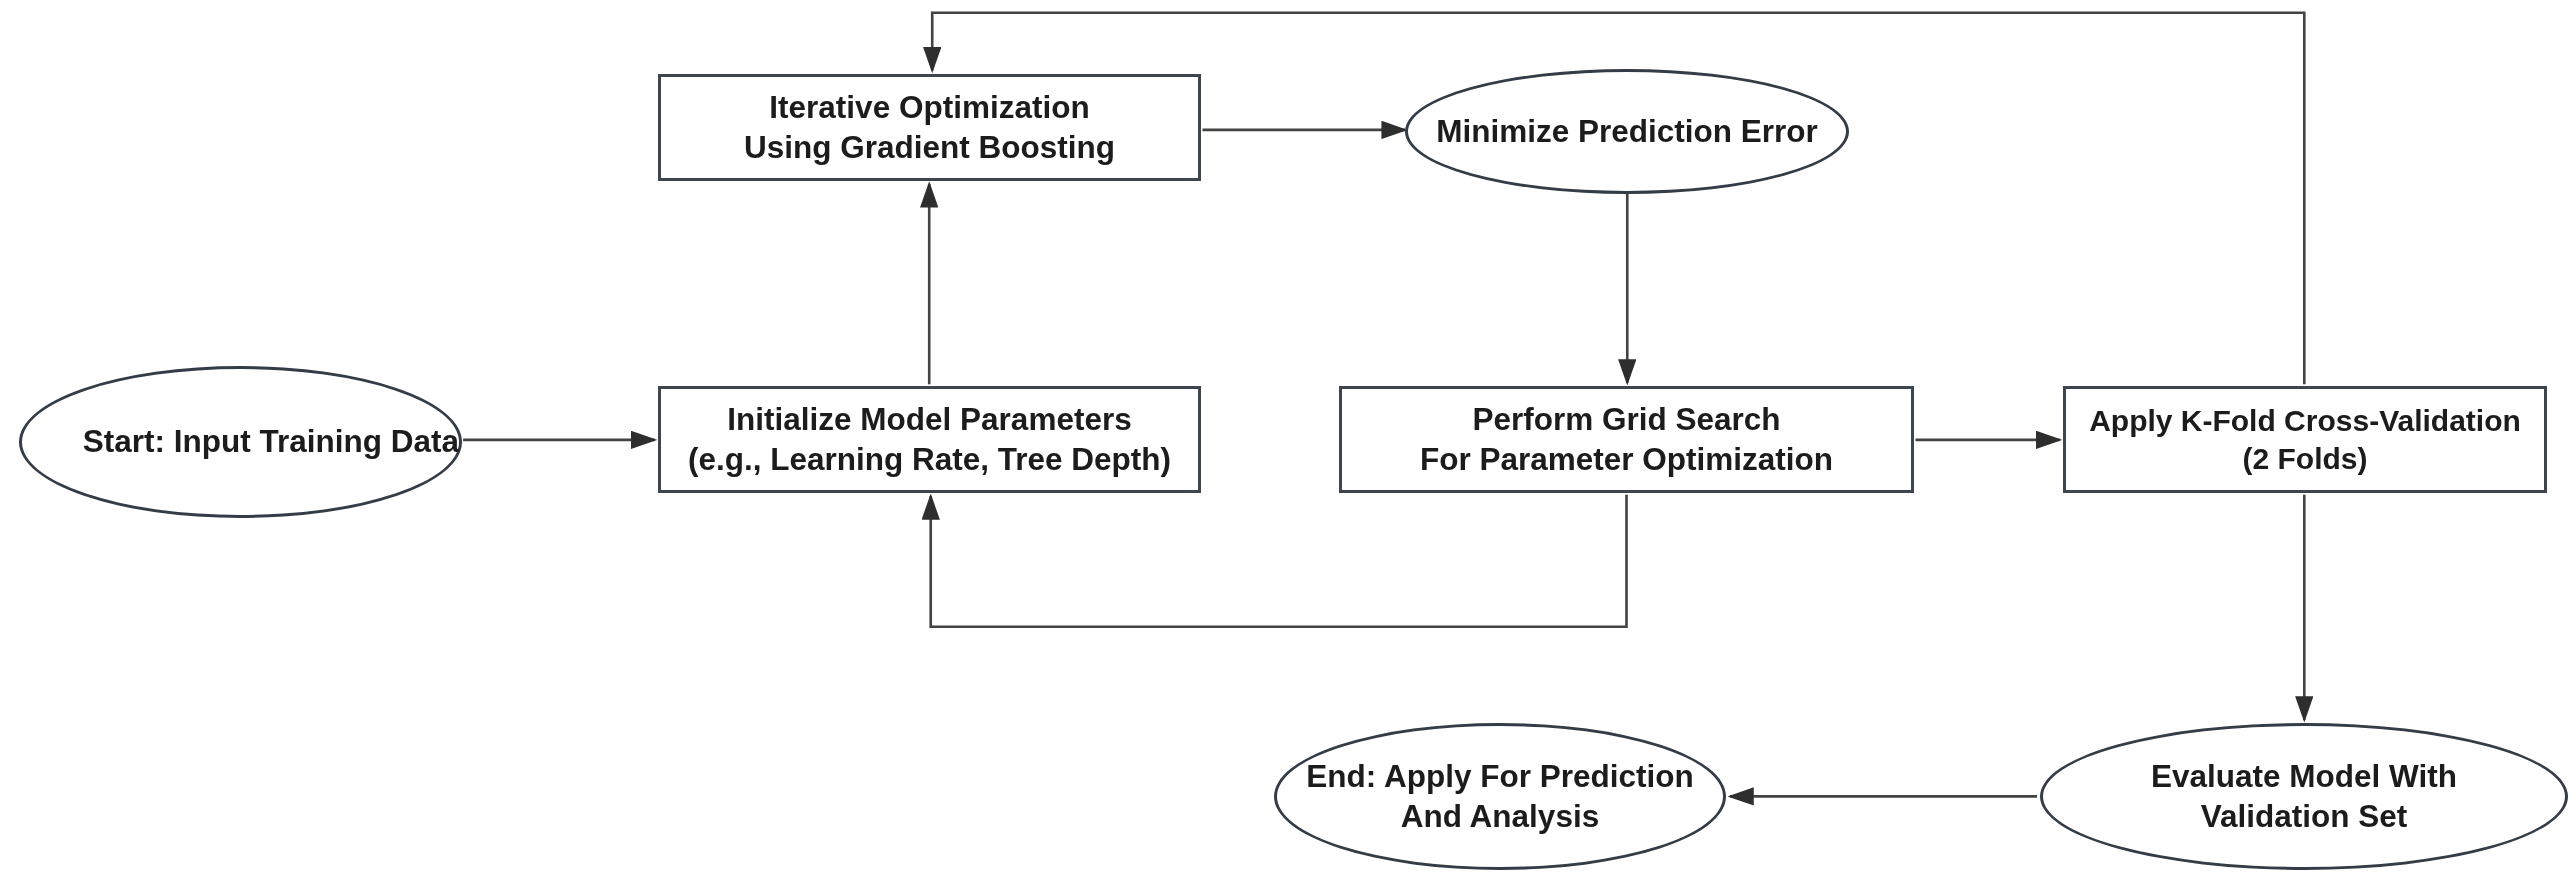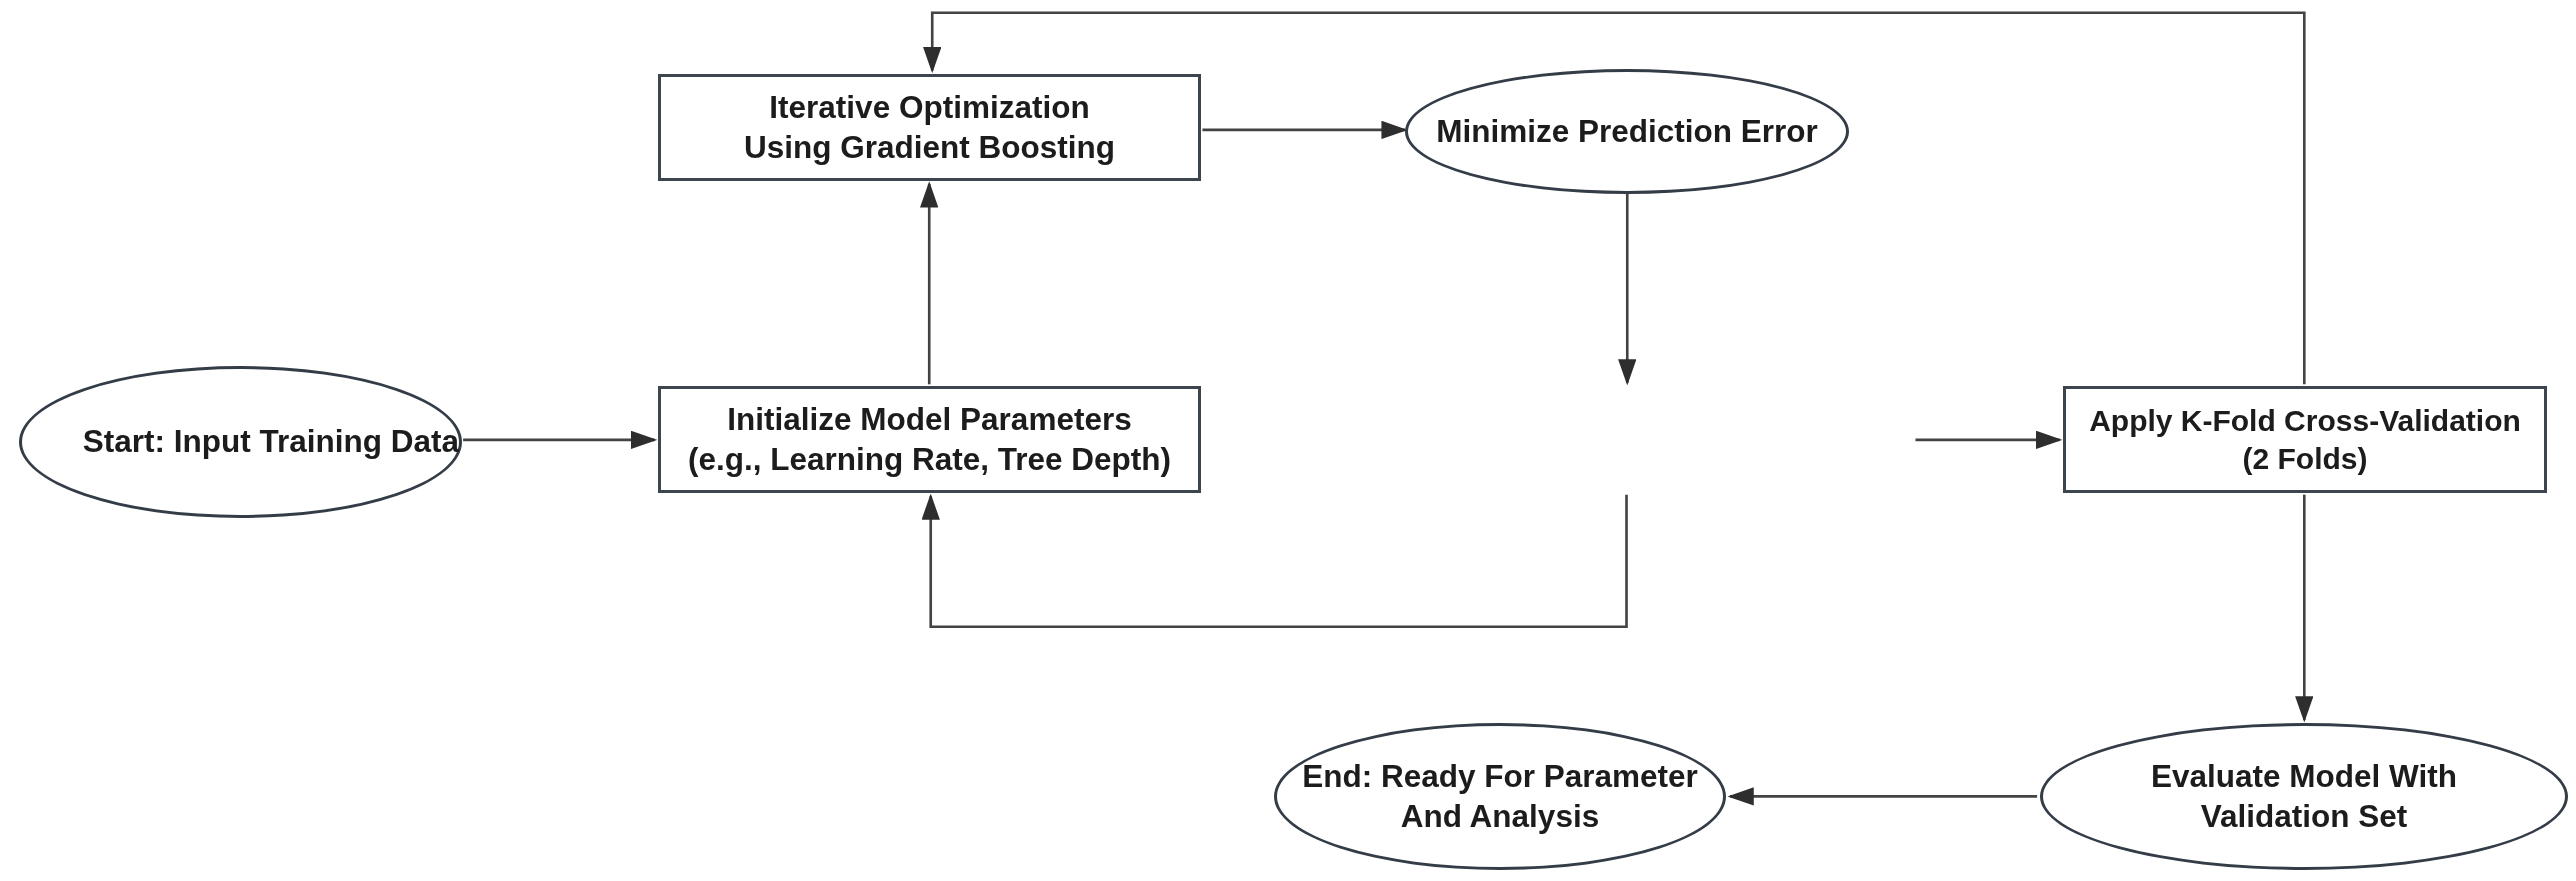--- a/index.html
+++ b/index.html
@@ -89,30 +89,34 @@
 
   <div class="node rect" id="n-init">
     <span>Initialize Model Parameters
 (e.g., Learning Rate, Tree Depth)</span>
   </div>
 
   <div class="node ellipse" id="n-minimize">
     <span>Minimize Prediction Error</span>
   </div>
 
+  <div class="node rect" id="n-grid">
+    <span>Perform Grid Search
+For Parameter Optimization</span>
+  </div>
 
   <div class="node rect" id="n-kfold">
     <span>Apply K-Fold Cross-Validation
 (2 Folds)</span>
   </div>
 
   <div class="node ellipse" id="n-evaluate">
     <span>Evaluate Model With
 Validation Set</span>
   </div>
 
   <div class="node ellipse" id="n-end">
-    <span>End: Ready For Parameter
+    <span>End: Apply For Prediction
 And Analysis</span>
   </div>
 
 </div>
 
 
 </body></html>

